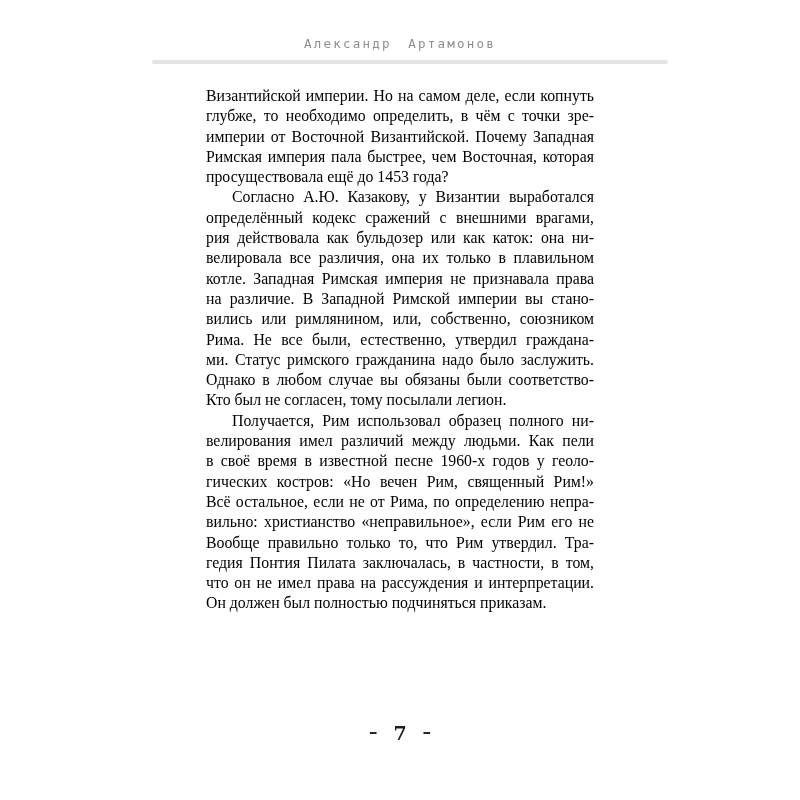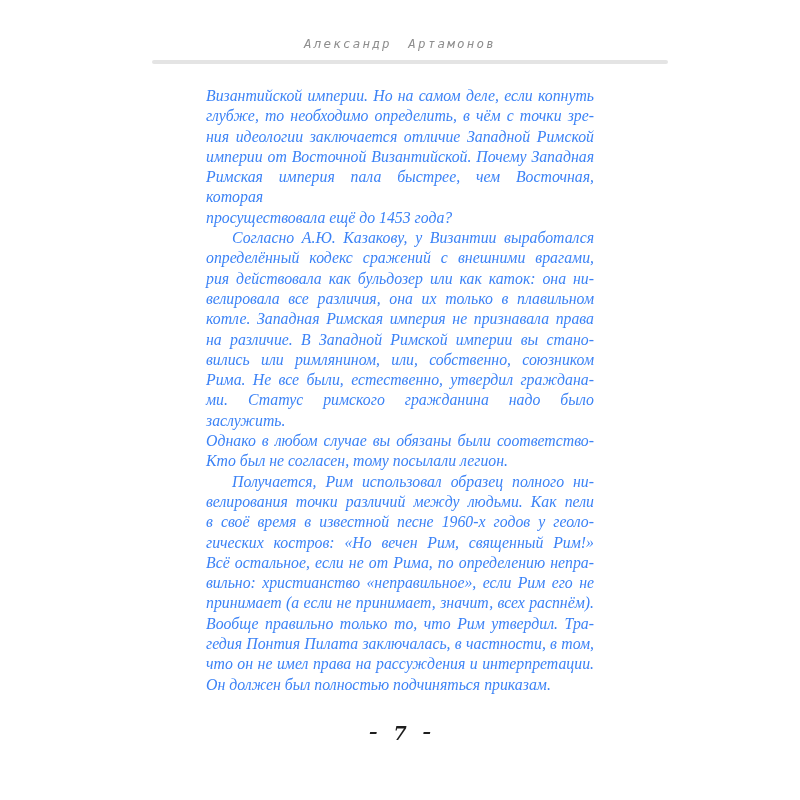--- a/index.html
+++ b/index.html
@@ -7,21 +7,20 @@
     padding: 0;
     background: #ffffff;
   }
   .page {
     position: relative;
     width: 800px;
     height: 800px;
     background: #ffffff;
     overflow: hidden;
     font-family: "Liberation Serif", serif;
-    font-style: italic;
   }
   .running-head {
     position: absolute;
     top: 36px;
     left: 0;
     width: 100%;
     text-align: center;
     font-family: "DejaVu Sans Mono", monospace;
     font-size: 12.5px;
     letter-spacing: 2.2px;
@@ -35,21 +34,21 @@
     width: 516px;
     height: 4px;
     background: #e4e4e4;
     border-radius: 2px;
   }
   .text-col {
     position: absolute;
     top: 86px;
     left: 206px;
     width: 388px;
-    color: #3b82f6;
+    color: #000000;
     font-size: 15.8px;
     line-height: 20.3px;
   }
   .line {
     text-align: justify;
     text-align-last: justify;
     -moz-text-align-last: justify;
     white-space: normal;
   }
   .line.para-end {
@@ -84,42 +83,40 @@
 
 <div class="page">
 
   <div class="running-head">Александр Артамонов</div>
 
   <div class="head-rule"></div>
 
   <div class="text-col">
       <div class="line">Византийской империи. Но на самом деле, если копнуть</div>
       <div class="line">глубже, то необходимо определить, в чём с точки зре-</div>
-      <div class="line">ния идеологии заключается отличие Западной Римской</div>
       <div class="line">империи от Восточной Византийской. Почему Западная</div>
       <div class="line">Римская империя пала быстрее, чем Восточная, которая</div>
       <div class="line para-end">просуществовала ещё до 1453 года?</div>
       <div class="line indent">Согласно А.Ю. Казакову, у Византии выработался</div>
       <div class="line">определённый кодекс сражений с внешними врагами,</div>
       <div class="line">рия действовала как бульдозер или как каток: она ни-</div>
       <div class="line">велировала все различия, она их только в плавильном</div>
       <div class="line">котле. Западная Римская империя не признавала права</div>
       <div class="line">на различие. В Западной Римской империи вы стано-</div>
       <div class="line">вились или римлянином, или, собственно, союзником</div>
       <div class="line">Рима. Не все были, естественно, утвердил граждана-</div>
       <div class="line">ми. Статус римского гражданина надо было заслужить.</div>
       <div class="line">Однако в любом случае вы обязаны были соответство-</div>
       <div class="line para-end">Кто был не согласен, тому посылали легион.</div>
       <div class="line indent">Получается, Рим использовал образец полного ни-</div>
-      <div class="line">велирования точки различий между людьми. Как пели</div>
+      <div class="line">велирования имел различий между людьми. Как пели</div>
       <div class="line">в своё время в известной песне 1960-х годов у геоло-</div>
       <div class="line">гических костров: «Но вечен Рим, священный Рим!»</div>
       <div class="line">Всё остальное, если не от Рима, по определению непра-</div>
       <div class="line">вильно: христианство «неправильное», если Рим его не</div>
-      <div class="line">принимает (а если не принимает, значит, всех распнём).</div>
       <div class="line">Вообще правильно только то, что Рим утвердил. Тра-</div>
       <div class="line">гедия Понтия Пилата заключалась, в частности, в том,</div>
       <div class="line">что он не имел права на рассуждения и интерпретации.</div>
       <div class="line para-end">Он должен был полностью подчиняться приказам.</div>
     </div>
 
   <div class="folio">
     <span class="dash">–</span>
     <span class="num">7</span>
     <span class="dash">–</span>

